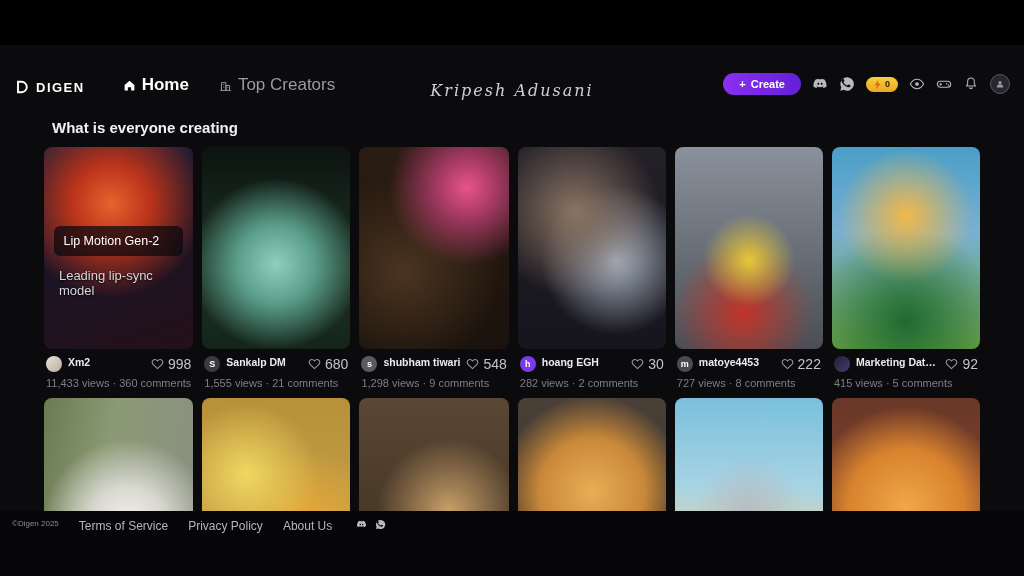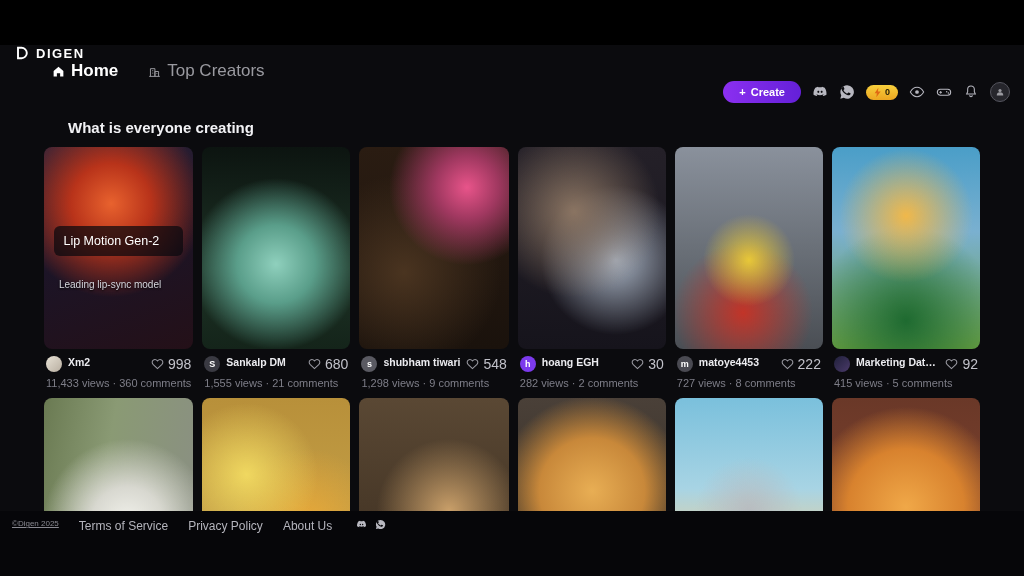--- a/index.html
+++ b/index.html
@@ -2,49 +2,49 @@
 <html><head>
 <meta charset="utf-8">
 <style>
   * { box-sizing: border-box; margin: 0; padding: 0; }
   html,body { width:1024px; height:576px; overflow:hidden; background:#000; }
   body { font-family:"Liberation Sans", sans-serif; color:#e8e8ec; position:relative; }
 
   .app { position:absolute; top:45px; left:0; right:0; bottom:0; background:#0b0b0e; }
 
   
-  .header { height:50px; display:flex; align-items:flex-start; padding:0 14px;flex-direction:column; }
+  .header { height:50px; display:flex; align-items:flex-end; padding:0 14px; }
   .logo { display:flex; align-items:center; gap:6px; cursor:pointer; }
   .logo-text { font-size:13px; font-weight:bold; letter-spacing:1.5px; color:#fff; }
   .nav { display:flex; align-items:center; gap:30px; margin-left:38px; }
   .nav-item { display:flex; align-items:center; gap:6px; font-size:17px; cursor:pointer; }
   .nav-item.active { color:#fff; font-weight:bold; }
   .nav-item.inactive { color:#9a9aa0; }
   .header-right { margin-left:auto; display:flex; align-items:center; gap:11px; }
   .create-btn { display:flex; align-items:center; gap:5px; background:linear-gradient(90deg,#8b2ff0,#6420d8);
     color:#fff; font-size:11px; font-weight:bold; border:none; border-radius:12px; padding:5px 16px; cursor:pointer; }
   .hicon { width:16px; height:16px; display:flex; align-items:center; justify-content:center; cursor:pointer; }
   .energy-pill { display:flex; align-items:center; gap:3px; background:linear-gradient(180deg,#f8d03c,#eca621);
     border-radius:9px; padding:2px 8px; font-size:9px; font-weight:bold; color:#2a2208; cursor:pointer; }
   .profile-avatar { width:20px; height:20px; border-radius:50%; background:#26262c; border:1px solid #55555e;
     display:flex; align-items:center; justify-content:center; cursor:pointer; }
 
   
   .signature { position:absolute; top:36px; left:0; width:100%; text-align:center;
     font-family:"DejaVu Serif", serif; font-style:italic; font-size:16px; color:#cfcfd6; letter-spacing:2px; }
-  .section-title { margin:24px 0 11px 68px; font-size:15px; font-weight:bold; color:#f2f2f5; }
+  .section-title { margin:24px 0 11px 52px; font-size:15px; font-weight:bold; color:#f2f2f5; }
 
   
   .grid { padding:0 44px; display:grid; grid-template-columns:repeat(6,1fr); column-gap:9px; row-gap:9px; }
   .card { display:flex; flex-direction:column; }
   .card-img { height:202px; border-radius:8px; overflow:hidden; position:relative; cursor:pointer; }
   .overlay-band { position:absolute; left:7%; right:7%; top:39%; background:rgba(8,8,14,0.72);
     border-radius:6px; padding:8px 9px; }
   .overlay-title { font-size:12.5px; color:#fff; }
-  .overlay-sub { position:absolute; left:10%; right:6%; top:60%; font-size:10px; color:#d6d6de; text-shadow:0 1px 2px #000;margin-top:11px; }
+  .overlay-sub { position:absolute; left:10%; right:6%; top:60%; font-size:13px; color:#d6d6de; text-shadow:0 1px 2px #000; }
   .card-meta { display:flex; align-items:flex-start; gap:6px; margin-top:7px; padding:0 2px; }
   .av { width:16px; height:16px; border-radius:50%; flex:0 0 auto; display:flex; align-items:center;
     justify-content:center; font-size:9px; font-weight:bold; color:#fff; cursor:pointer; }
   .creator { font-size:10.5px; font-weight:bold; color:#ececf0; white-space:nowrap; overflow:hidden;
     text-overflow:ellipsis; max-width:82px; cursor:pointer; }
   .likes { margin-left:auto; display:flex; align-items:center; gap:4px; }
   .like-count { font-size:14px; color:#c2c2ca; }
   .card-stats { margin-top:5px; padding:0 2px; font-size:11px; color:#7e7e88; white-space:nowrap; overflow:hidden; }
 
   
@@ -66,21 +66,21 @@
   .art8 { background:radial-gradient(circle at 30% 38%,#f0d860 0%,rgba(0,0,0,0) 44%),radial-gradient(circle at 70% 62%,#e8a838 0%,rgba(0,0,0,0) 46%),linear-gradient(180deg,#b8903a 0%,#caa84e 100%); }
   .art9 { background:radial-gradient(circle at 60% 56%,#caa06a 0%,rgba(0,0,0,0) 50%),linear-gradient(180deg,#5a4834 0%,#3a2c1e 100%); }
   .art10 { background:radial-gradient(circle at 50% 46%,#e8ae54 0%,#c8883a 40%,rgba(0,0,0,0) 72%),linear-gradient(180deg,#4a4038 0%,#2e2820 100%); }
   .art11 { background:radial-gradient(circle at 50% 56%,#b8bcc0 0%,rgba(0,0,0,0) 40%),linear-gradient(180deg,#7ac0dc 0%,#a8d4e4 45%,#ded0a8 70%,#cabd92 100%); }
   .art12 { background:radial-gradient(circle at 50% 54%,#f0a848 0%,#d8822e 44%,rgba(0,0,0,0) 76%),linear-gradient(180deg,#6a3828 0%,#8a4830 100%); }
 
   
   .footer { position:absolute; left:0; right:0; top:466px; height:65px; background:#060609; z-index:5;
     display:flex; align-items:flex-start; gap:20px; padding:8px 12px; }
   .footer-item { font-size:12px; color:#b4b4bc; cursor:pointer; }
-  .footer-copy { font-size:8px; color:#8a8a92;text-decoration:underline; }
+  .footer-copy { font-size:8px; color:#8a8a92; }
   .footer-icons { display:flex; gap:8px; margin-left:4px; }
 </style>
 </head>
 <body>
 
 <div class="app">
 
   <div class="header">
     <div class="logo">
       <svg width="16" height="16" viewBox="0 0 20 20">
@@ -146,20 +146,21 @@
       </span>
       <span class="profile-avatar">
         <svg width="12" height="12" viewBox="0 0 24 24">
             <circle cx="12" cy="9" r="3.2" fill="#9a9aa0"></circle>
             <path d="M5.5 19a6.5 6.5 0 0 1 13 0z" fill="#9a9aa0"></path>
           </svg>
       </span>
     </div>
   </div>
 
+  <div class="signature">Kripesh Adusani</div>
 
   <div class="section-title">What is everyone creating</div>
 
   <div class="grid">
 
     <div class="card">
       <div class="card-img art1">
         <div class="overlay-band">
           <div class="overlay-title">Lip Motion Gen-2</div>
         </div>

